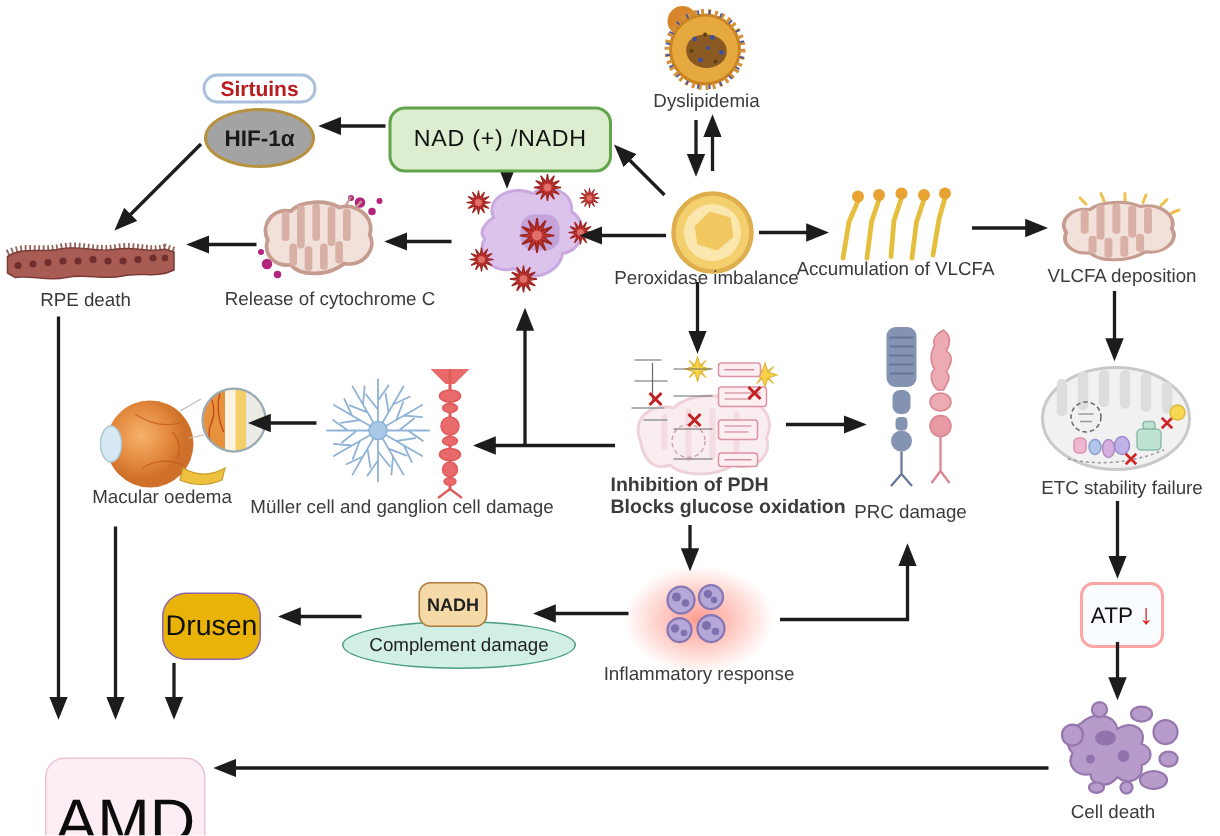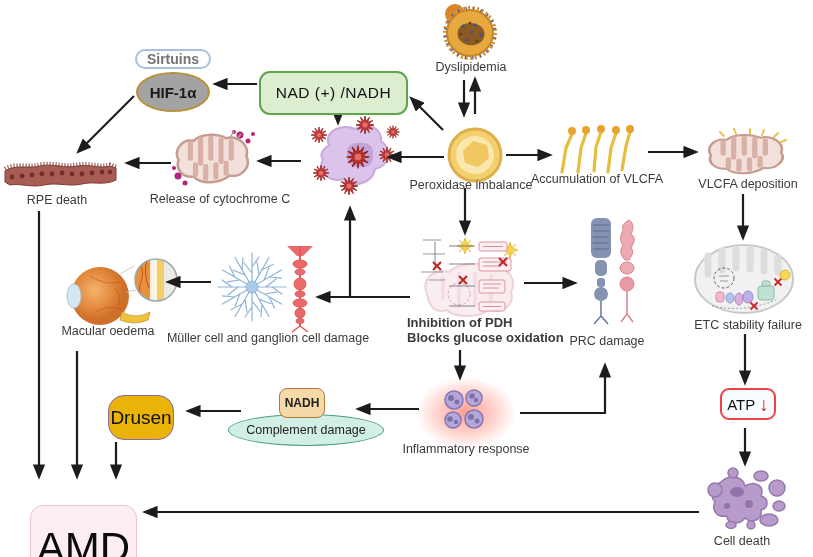--- a/index.html
+++ b/index.html
@@ -4,32 +4,32 @@
 <style>
   html,body{margin:0;padding:0;background:#fff;}
   #canvas{position:relative;width:813px;height:557px;background:#ffffff;overflow:hidden;
           font-family:"Liberation Sans",sans-serif;}
   .abs{position:absolute;}
   .lbl{position:absolute;font-size:12.5px;line-height:1.15;color:#3b3b3b;text-align:center;
        white-space:nowrap;transform:translateX(-50%);}
   .lbl-left{position:absolute;font-size:13px;line-height:1.15;color:#3b3b3b;white-space:nowrap;font-weight:bold;}
   .node{position:absolute;display:flex;align-items:center;justify-content:center;box-sizing:border-box;}
   .sirtuins{left:135px;top:49px;width:76px;height:20px;background:#fdfeff;border:2px solid #a9c0dd;
-            border-radius:13px;font-weight:bold;font-size:14px;color:#737373;z-index:3;}
+            border-radius:13px;font-weight:bold;font-size:14px;color:#b91c1c;z-index:3;}
   .hif{left:136px;top:72px;width:74px;height:40px;background:#a3a3a3;border:2px solid #b8913c;
        border-radius:50%;font-weight:bold;font-size:15px;color:#1a1a1a;z-index:4;}
   .nad{left:259px;top:71px;width:149px;height:44px;background:#ddeed0;border:2px solid #60a44b;
        border-radius:11px;font-size:15.5px;letter-spacing:.5px;color:#111;z-index:3;}
   .drusen{left:108px;top:395px;width:66px;height:45px;background:#eab308;border:1.5px solid #8a68ac;
           border-radius:16px;font-size:19px;color:#111;}
   .apoe{left:279px;top:388px;width:46px;height:30px;background:#f5d9a6;border:1.5px solid #ad7b3e;
         border-radius:8px;font-size:12px;font-weight:600;color:#222;z-index:3;}
   .complement{left:228px;top:414px;width:156px;height:32px;background:#d2efe6;border:1.5px solid #4a9e82;
               border-radius:50%;font-size:12.5px;color:#222;z-index:2;}
-  .atp{left:720px;top:388px;width:56px;height:32px;background:#f9fcfe;border:2px solid #ef4444;
+  .atp{left:720px;top:388px;width:56px;height:44px;background:#f9fcfe;border:2px solid #fca5a5;
        border-radius:9px;font-size:15px;color:#111;gap:4px;}
   .atp .dn{color:#e01212;font-weight:bold;font-size:19px;line-height:1;}
   .amd{left:30px;top:505px;width:107px;height:86px;background:#fdedf4;border:1.5px solid #ecc2d4;
        border-radius:13px;font-size:42px;font-weight:500;color:#0c0c0c;}
   svg.icon{position:absolute;overflow:visible;}
   #arrows{position:absolute;left:0;top:0;z-index:1;}
   .glow{left:416px;top:377px;width:100px;height:72px;border-radius:50%;
         background:radial-gradient(closest-side,rgba(255,77,57,.55),rgba(255,110,90,.32) 55%,rgba(255,150,130,0) 100%);}
 </style>
 </head>

